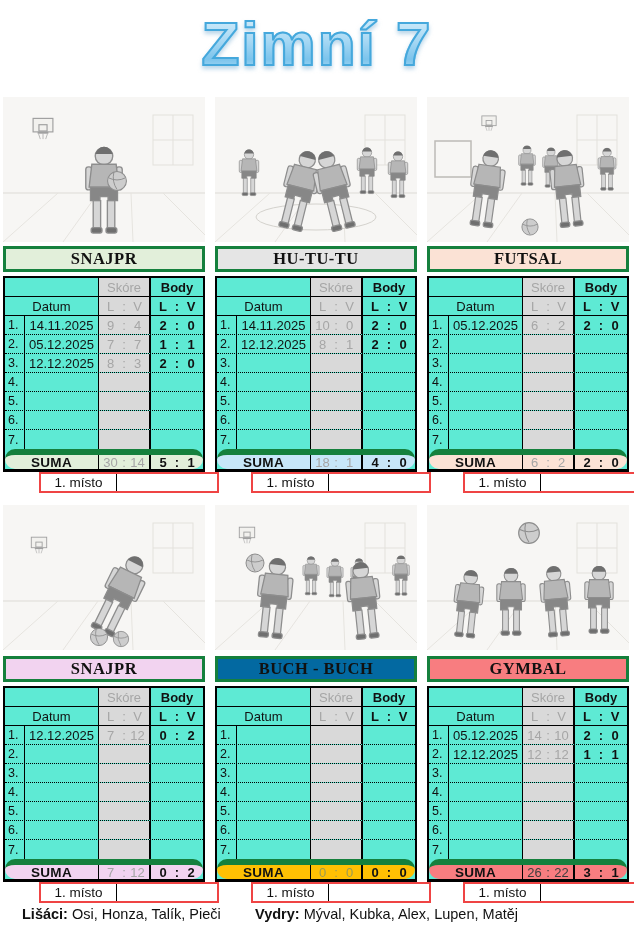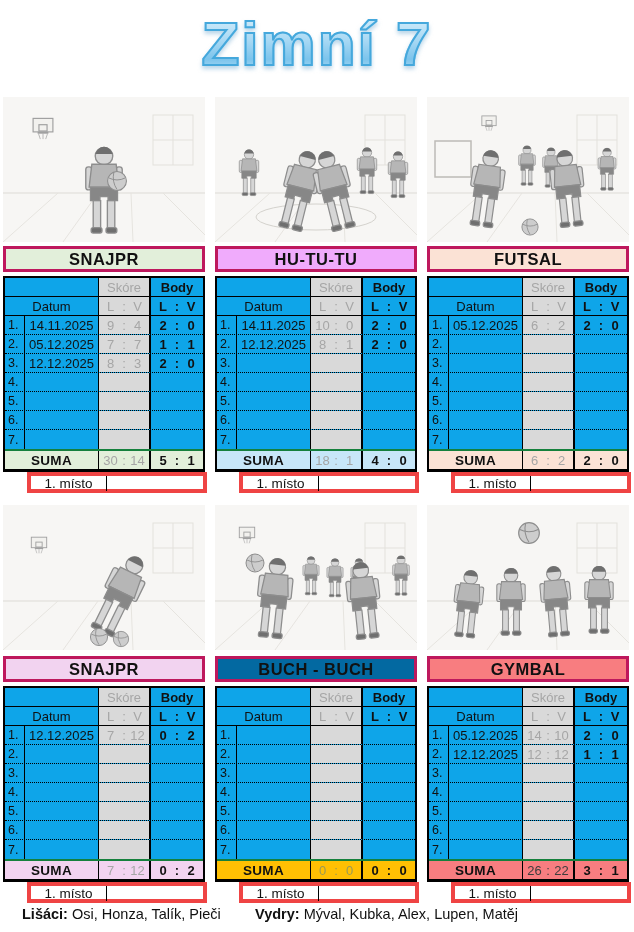--- a/index.html
+++ b/index.html
@@ -18,42 +18,42 @@
     filter:drop-shadow(0 3px 2px rgba(130,180,215,.55));
   }
   
   .col { position:absolute; width:202px; }
   .c1 { left:3px; } .c2 { left:215px; } .c3 { left:427px; }
   .imgrow1 { top:97px; } .tabrow1 { top:246px; }
   .imgrow2 { top:505px; } .tabrow2 { top:656px; }
   .sketch { width:202px; height:145px; display:block; }
   
   .team-header {
-    height:26px; border:3px solid #be185d; display:flex; align-items:center;
-    justify-content:center; font-weight:bold; font-size:16.5px; letter-spacing:.5px;
+    height:26px; border:3px solid #15803d; display:flex; align-items:center;
+    justify-content:center; font-weight:bold; font-size:16.5px; letter-spacing:.5px;font-family:Liberation Serif, serif;
   }
   .gap { height:4px; }
-  .stats { border:2px solid #000; border-bottom-width:3px; background:#0ea5e9; }
+  .stats { border:2px solid #000; border-bottom-width:3px; background:#5eead4; }
   .row { display:grid; }
   .row.h  { grid-template-columns:94px 52px 52px; height:19px; border-bottom:1px solid #000; }
   .row.d  { grid-template-columns:20px 74px 52px 52px; height:19px; border-bottom:1px dotted #000; }
   .row.d.nb { border-bottom:none; }
-  .row.suma { grid-template-columns:94px 52px 52px; height:20px; border-top:2px solid #15803d; }
+  .row.suma { grid-template-columns:94px 52px 52px; height:20px; border-top:6px solid #15803d;border-radius:10px; }
   .c { display:flex; align-items:center; justify-content:center; overflow:hidden; font-size:13px; }
   .brd { border-right:1px solid #000; }
   .score { border-right:2px solid #000; background:#d9d9d9; }
   .suma .score { background:transparent; border-right:2px solid #000; }
   .num { justify-content:flex-start; padding-left:3px; font-size:12.5px; }
   .gtx { color:#a6a6a6; }
   .btx { font-weight:bold; }
   .sumalbl { font-weight:bold; font-size:13.5px; letter-spacing:.3px; }
   .t3 { display:grid; grid-template-columns:1fr 10px 1fr; width:100%; padding:0 3px; }
   .t3 i { font-style:normal; text-align:center; line-height:1; }
   .misto {
-    width:180px; margin-left:24px; border:4px solid #ef4444; height:21px;
+    width:180px; margin-left:36px; border:2px solid #ef4444; height:21px;
     display:grid; grid-template-columns:76px 1fr; background:#fff;
   }
   .misto .lbl { border-right:1px solid #000; display:flex; align-items:center; justify-content:center; font-size:13.5px; }
   
   .caption { position:absolute; top:906px; font-size:14.5px; }
   .cap1 { left:22px; } .cap2 { left:255px; }
   .caption b { font-weight:bold; }
 </style>
 </head>
 <body>
@@ -255,21 +255,21 @@
       </div>
     </div>
     <div class="misto">
       <div class="lbl">1. místo</div>
       <div class="c"></div>
     </div>
       </div>
     </div>
   <div class="col c2 tabrow1">
       <div>
-    <div class="team-header" style="background:#f0abfc">HU-TU-TU</div>
+    <div class="team-header" style="background:#e5e5e5">HU-TU-TU</div>
     <div class="gap"></div>
     <div class="stats">
       <div class="row h">
         <div class="c brd"></div>
         <div class="c score gtx">Skóre</div>
         <div class="c btx">Body</div>
       </div>
       <div class="row h">
         <div class="c brd">Datum</div>
         <div class="c score">

